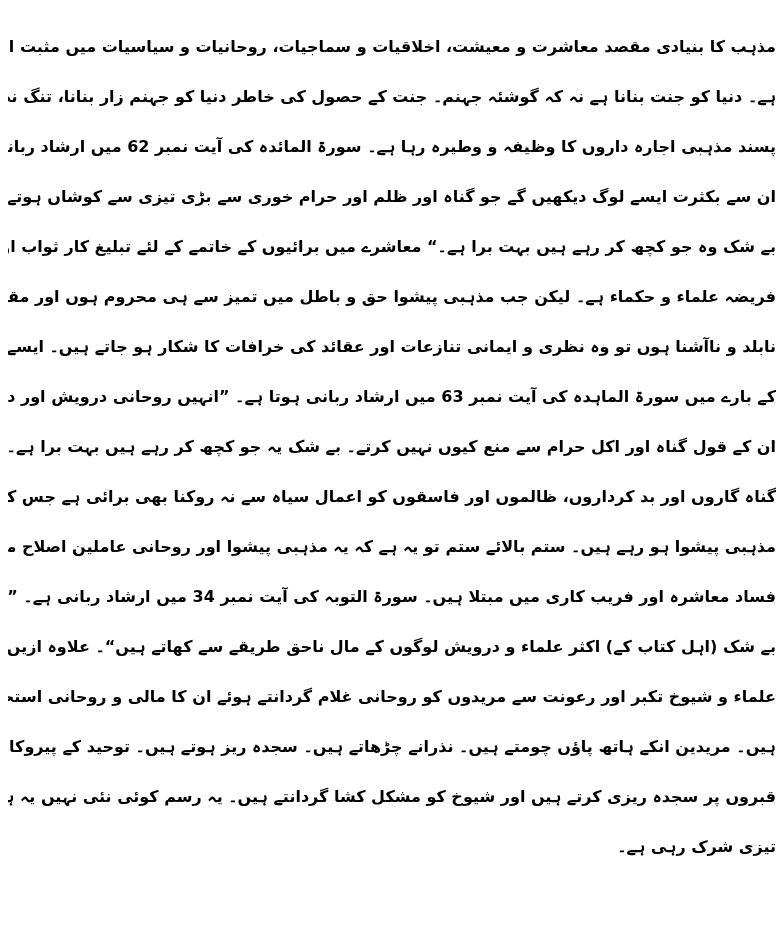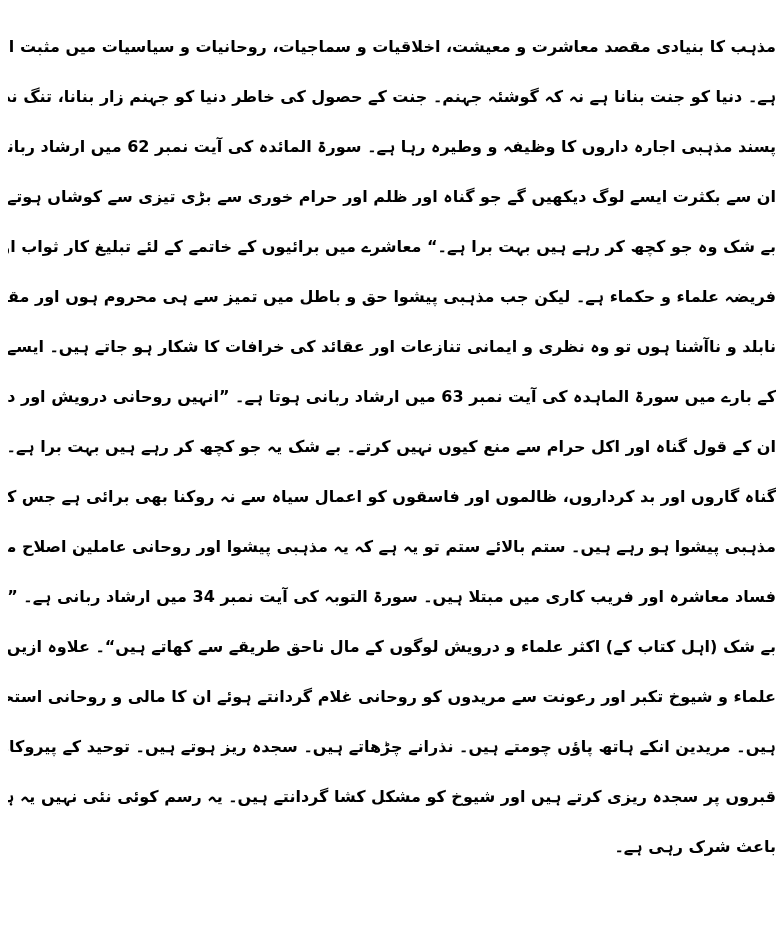--- a/index.html
+++ b/index.html
@@ -53,14 +53,14 @@
   <div class="text-line">نابلد و ناآشنا ہوں تو وہ نظری و ایمانی تنازعات اور عقائد کی خرافات کا شکار ہو جاتے ہیں۔ ایسے مذہبی پیشواؤں</div>
   <div class="text-line">کے بارے میں سورۃ الماہدہ کی آیت نمبر 63 میں ارشاد ربانی ہوتا ہے۔ ”انہیں روحانی درویش اور دینی علماء</div>
   <div class="text-line">ان کے قول گناہ اور اکل حرام سے منع کیوں نہیں کرتے۔ بے شک یہ جو کچھ کر رہے ہیں بہت برا ہے۔“ یعنی</div>
   <div class="text-line">گناہ گاروں اور بد کرداروں، ظالموں اور فاسقوں کو اعمال سیاہ سے نہ روکنا بھی برائی ہے جس کے مرتکب یہ</div>
   <div class="text-line">مذہبی پیشوا ہو رہے ہیں۔ ستم بالائے ستم تو یہ ہے کہ یہ مذہبی پیشوا اور روحانی عاملین اصلاح معاشرہ کی بجائے</div>
   <div class="text-line">فساد معاشرہ اور فریب کاری میں مبتلا ہیں۔ سورۃ التوبہ کی آیت نمبر 34 میں ارشاد ربانی ہے۔ ”اے ایمان والو</div>
   <div class="text-line">بے شک (اہل کتاب کے) اکثر علماء و درویش لوگوں کے مال ناحق طریقے سے کھاتے ہیں“۔ علاوہ ازیں یہ</div>
   <div class="text-line">علماء و شیوخ تکبر اور رعونت سے مریدوں کو روحانی غلام گردانتے ہوئے ان کا مالی و روحانی استحصال کرتے</div>
   <div class="text-line">ہیں۔ مریدین انکے ہاتھ پاؤں چومتے ہیں۔ نذرانے چڑھاتے ہیں۔ سجدہ ریز ہوتے ہیں۔ توحید کے پیروکار</div>
   <div class="text-line">قبروں پر سجدہ ریزی کرتے ہیں اور شیوخ کو مشکل کشا گردانتے ہیں۔ یہ رسم کوئی نئی نہیں یہ ہر دور میں</div>
-  <div class="text-line last">باعث شرک رہی ہے۔</div>
+  <div class="text-line last">تیزی شرک رہی ہے۔</div>
 </div>
 
 </body></html>

